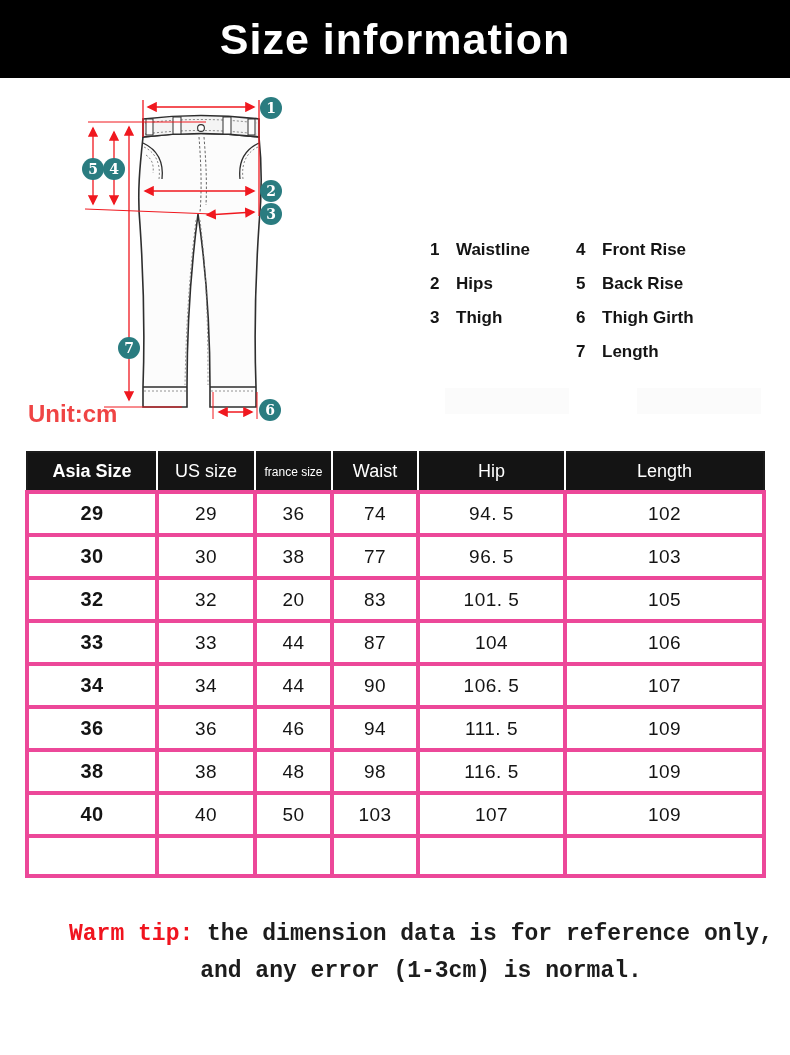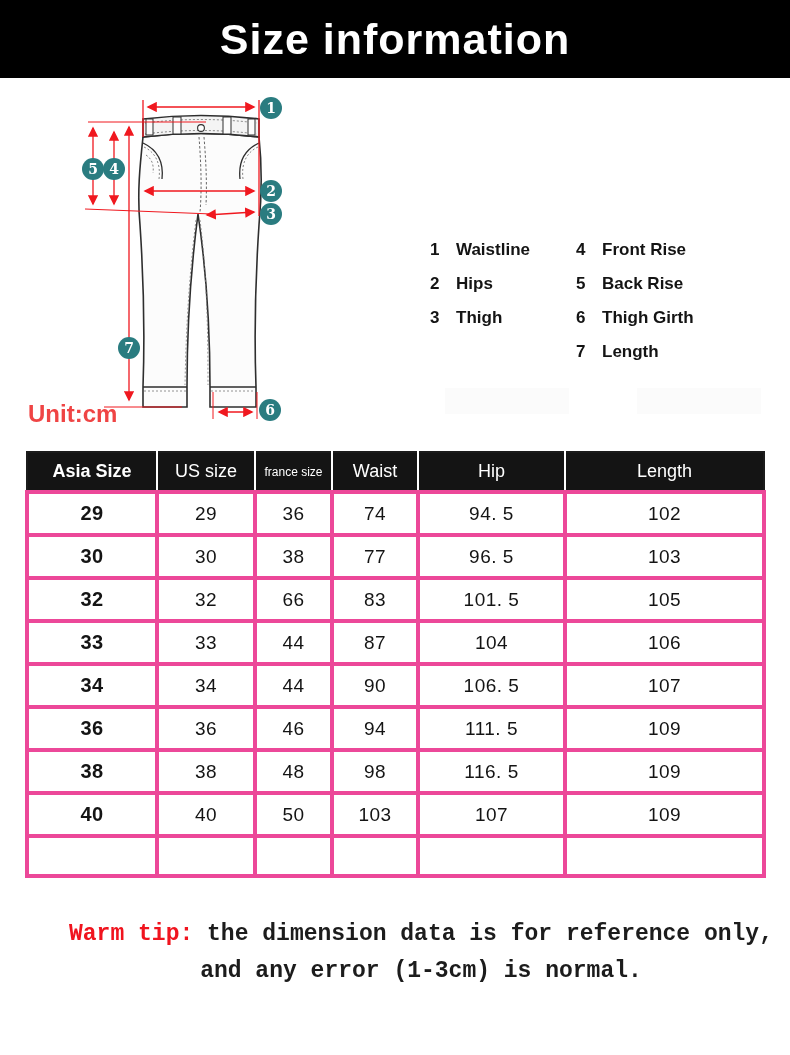--- a/index.html
+++ b/index.html
@@ -228,21 +228,21 @@
           <td class="col-asia">30</td>
           <td class="col-us">30</td>
           <td class="col-france">38</td>
           <td class="col-waist">77</td>
           <td class="col-hip">96. 5</td>
           <td class="col-length">103</td>
         </tr>
         <tr class="">
           <td class="col-asia">32</td>
           <td class="col-us">32</td>
-          <td class="col-france">66</td>
+          <td class="col-france">20</td>
           <td class="col-waist">83</td>
           <td class="col-hip">101. 5</td>
           <td class="col-length">105</td>
         </tr>
         <tr class="">
           <td class="col-asia">33</td>
           <td class="col-us">33</td>
           <td class="col-france">44</td>
           <td class="col-waist">87</td>
           <td class="col-hip">104</td>

